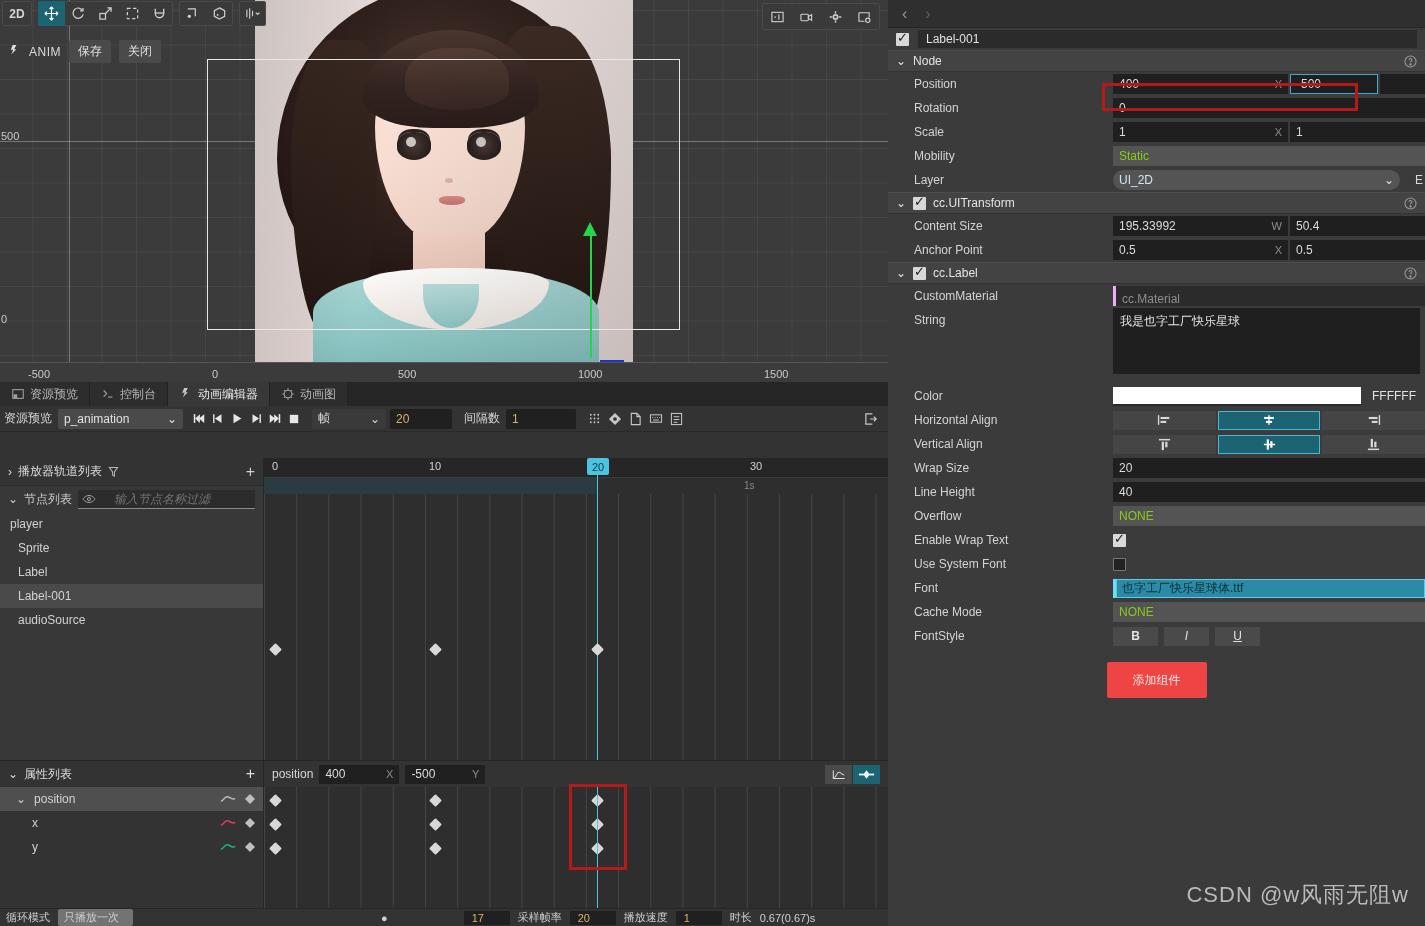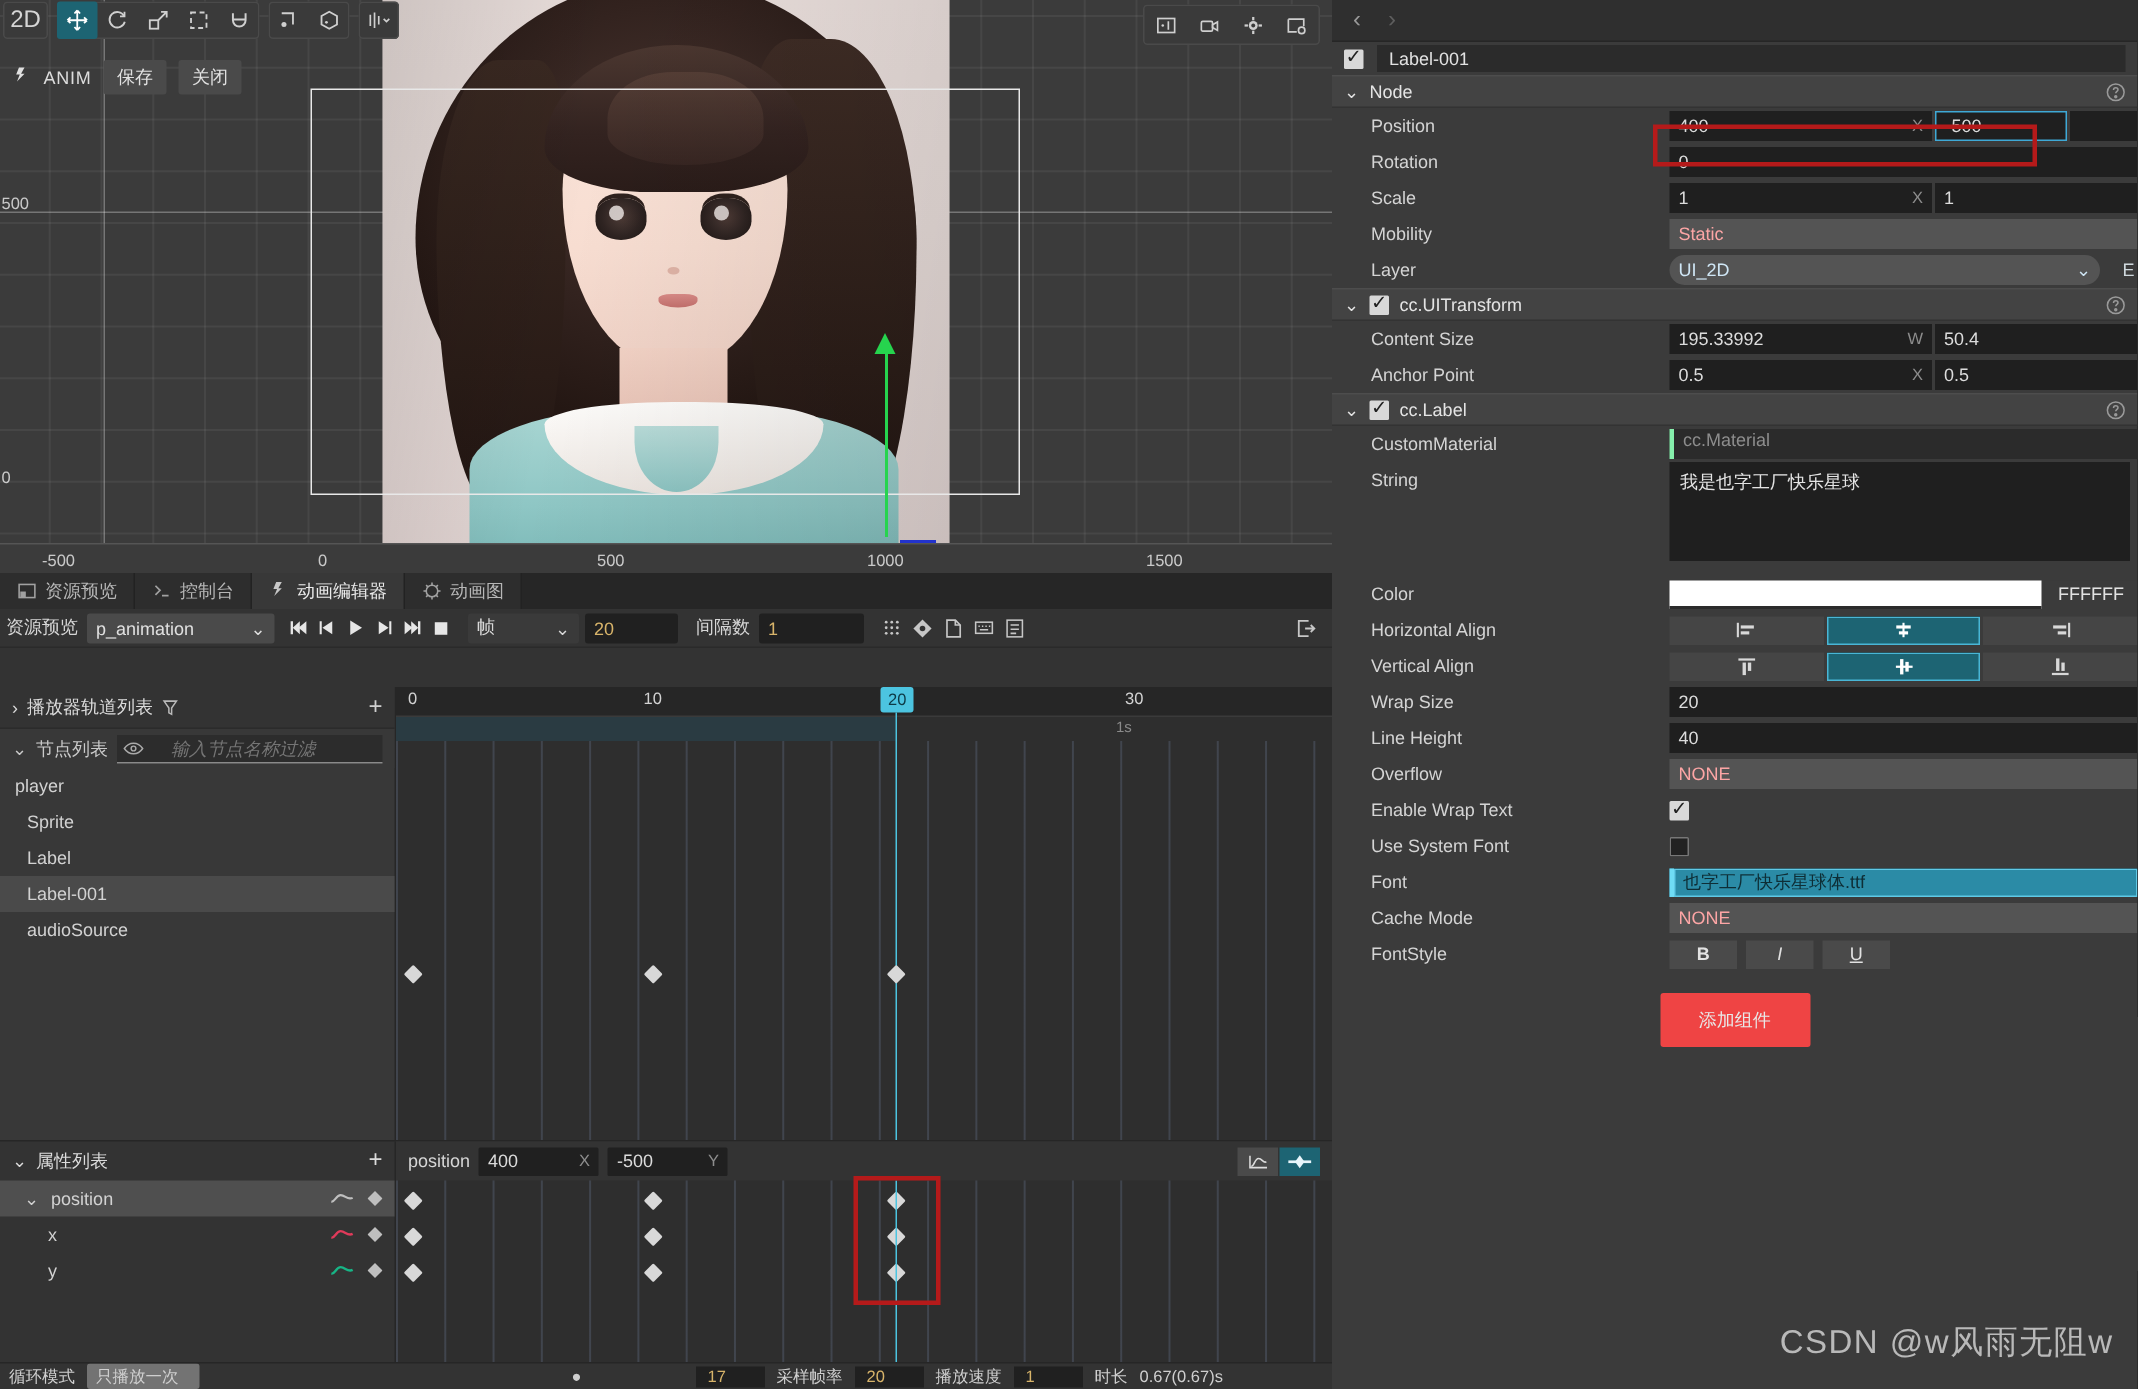--- a/index.html
+++ b/index.html
@@ -97,21 +97,21 @@
 
   
   .vp-toolbar { position:absolute; left:0; top:0; height:27px; display:flex; align-items:center;
      gap:0; padding:0 2px; }
   .tb-btn { width:27px; height:25px; display:flex; align-items:center; justify-content:center;
      border-radius:2px; color:#cfcfcf; }
   .tb-btn.active { background:#1d6473; color:#fff; }
   .tb-grp { display:flex; align-items:center; background:#3a3a3a; border-radius:3px; margin-right:6px;
      box-shadow: inset 0 0 0 1px #4a4a4a; }
   .tb-2d { width:30px; height:25px; display:flex;align-items:center;justify-content:center;
-     font-size:16px; color:#d5d5d5; }
+     font-size:12px; color:#d5d5d5;font-weight:bold; }
   .vp-toolbar-right { position:absolute; right:8px; top:3px; display:flex; align-items:center; gap:2px;
      background:#3a3a3a; border-radius:3px; padding:1px 2px; box-shadow: inset 0 0 0 1px #4a4a4a;}
   .anim-bar { position:absolute; left:8px; top:40px; display:flex; align-items:center; gap:8px; }
   .anim-bar .anim-label { font-size:12px; color:#dcdcdc; letter-spacing:.5px; }
   .anim-btn { background:#4a4a4a; color:#e2e2e2; padding:3px 9px; border-radius:2px; font-size:12px; }
 
   
   .anim-panel { position:absolute; left:0; top:382px; width:888px; height:544px; background:#333; }
   .tabs { height:24px; display:flex; background:#262626; }
   .tab { display:flex; align-items:center; gap:5px; padding:0 11px; height:24px;
@@ -201,27 +201,27 @@
      background:#434343; border-top:1px solid #4d4d4d; border-bottom:1px solid #333;
      font-size:12px; color:#e4e4e4; position:relative;}
   .comp-hdr .help { position:absolute; right:8px; color:#9a9a9a; }
   .row { height:24px; display:flex; align-items:center; }
   .row .lab { width:225px; padding-left:26px; font-size:12px; color:#d4d4d4; }
   .row .fields { flex:1; display:flex; align-items:center; gap:2px; padding-right:0; }
   .fld { height:20px; background:#1f1f1f; color:#dcdcdc; font-size:12px; display:flex;
      align-items:center; justify-content:space-between; padding:0 6px; }
   .fld .ax { color:#8d8d8d; font-size:11px; }
   .fld.focus { border:1px solid #3fa9d6; background:#1f1f1f; }
-  .fld.grey { background:#545454; color:#fca5a5; justify-content:flex-start; }
+  .fld.grey { background:#545454; color:#84cc16; justify-content:flex-start; }
   .fld.select { background:#545454; color:#cfe6f5; justify-content:space-between;border-radius:10px; }
   .chk { width:13px; height:13px; background:#d8d8d8; border-radius:1px; position:relative; }
   .chk.on::after { content:'✓'; position:absolute; left:1px; top:-3px; font-size:13px; color:#202020; }
   .chk.dark { background:#222; box-shadow: inset 0 0 0 1px #777; }
   .mat-fld { height:20px; flex:1; background:#2b2b2b; color:#8d8d8d; font-size:12px; display:flex;
-     align-items:flex-start; padding:0 6px; border-left:3px solid #86efac; }
+     align-items:flex-end; padding:0 6px; border-left:3px solid #f0abfc; }
   .color-swatch { height:19px; flex:1; background:#ffffff; border-bottom:2px solid #2b2b2b; }
   .hex { width:62px; height:19px; background:#3b3b3b; color:#e2e2e2; font-size:12px;
      display:flex; align-items:center; justify-content:center; }
   .str-box { margin-left:0; width:307px; height:66px; background:#1f1f1f; color:#e4e4e4;
      font-size:12px; padding:5px 7px; }
   .seg { display:flex; gap:2px; flex:1; }
   .seg .s { flex:1; height:19px; background:#454545; display:flex; align-items:center;
      justify-content:center; color:#d8d8d8; }
   .seg .s.on { background:#1d6473; box-shadow: inset 0 0 0 1px #49b6d6; }
   .font-fld { height:19px; flex:1; background:#2b8ba6; color:#0e2e36; font-size:12px;

